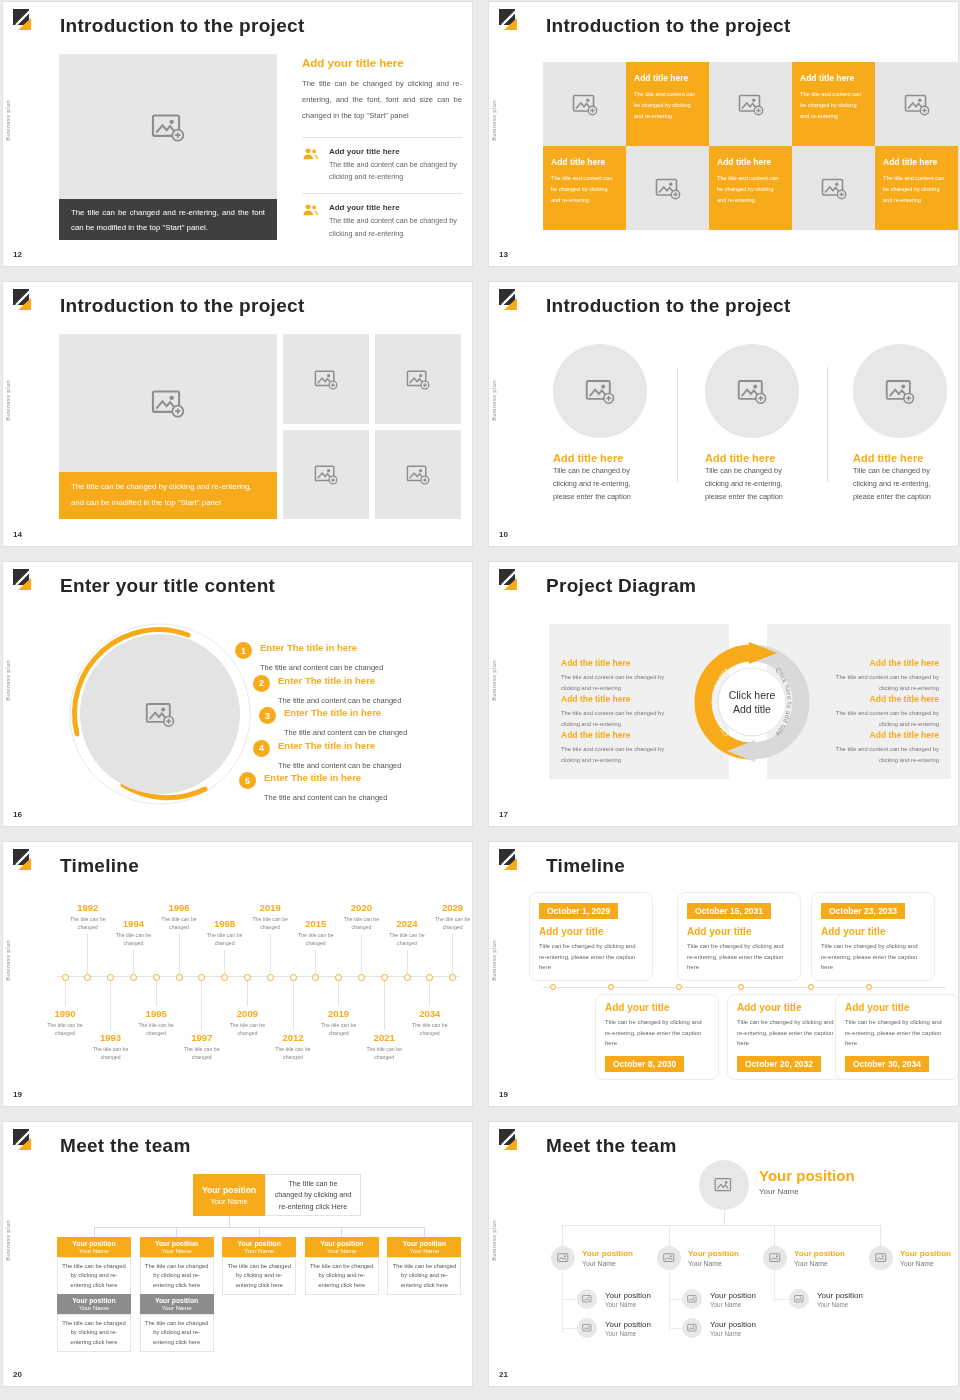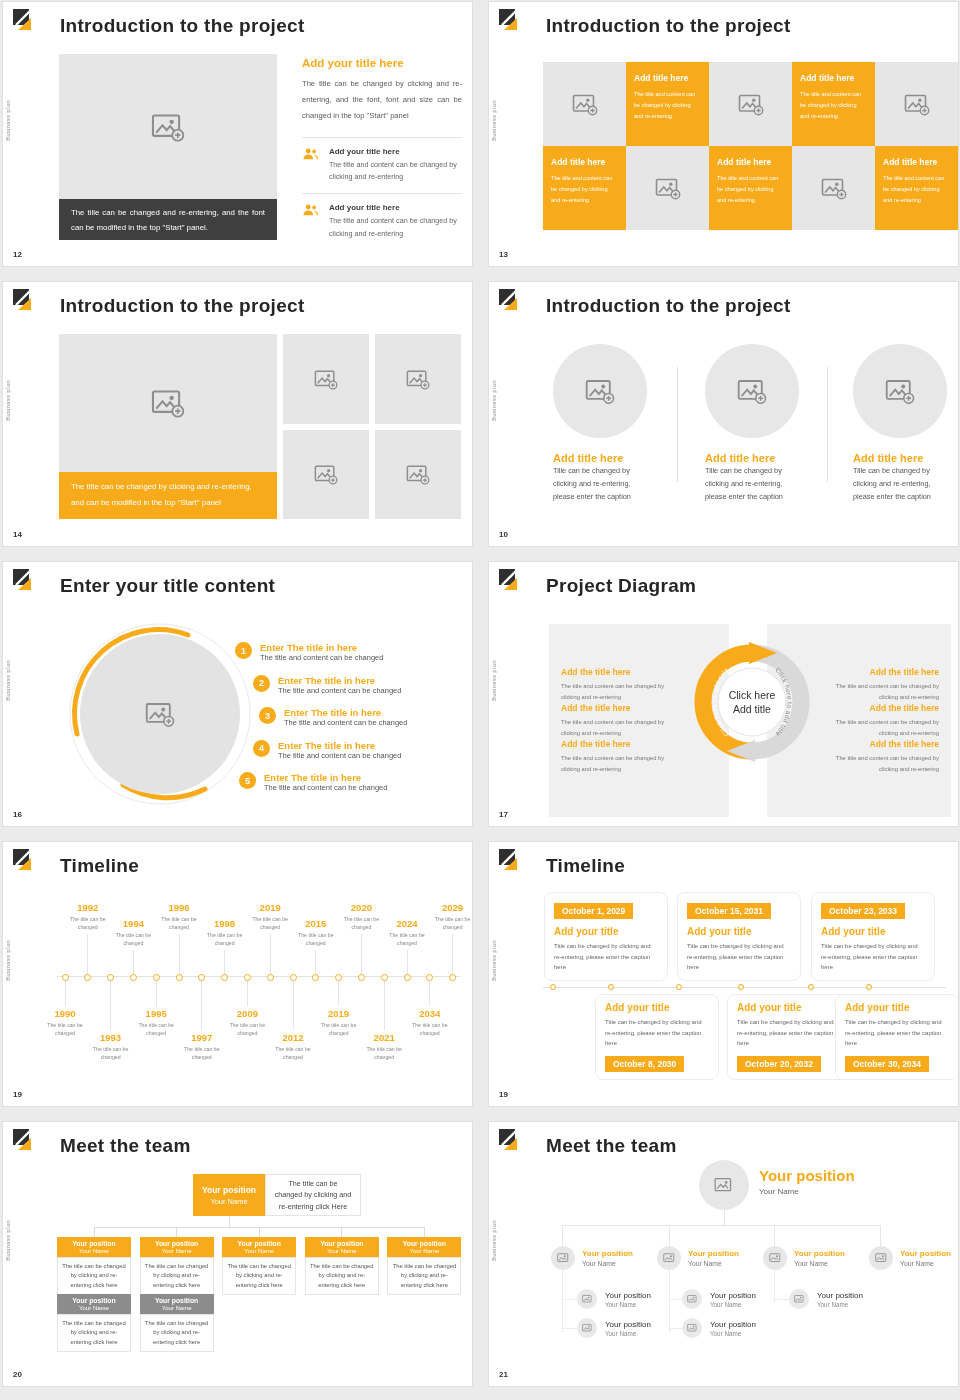--- a/index.html
+++ b/index.html
@@ -58,24 +58,24 @@
   .s16-circle{position:absolute;left:77px;top:72px;width:160px;height:160px;border-radius:50%;background:#e3e3e3}
   .s16-arcs{position:absolute;left:60px;top:55px}
   .s16-list{position:absolute;left:232px;top:80px}
   .s16-item{display:flex;gap:8px;height:24px;margin-bottom:8.6px;align-items:flex-start}
   .s16-item:nth-of-type(2){margin-left:18px}
   .s16-item:nth-of-type(3){margin-left:24px}
   .s16-item:nth-of-type(4){margin-left:18px}
   .s16-item:nth-of-type(5){margin-left:4px}
   .s16-num{width:17px;height:17px;border-radius:50%;background:var(--accent);color:#fff;font-size:9px;font-weight:bold;flex:none;display:flex;align-items:center;justify-content:center}
   .s16-t{font-size:9.5px;font-weight:bold;color:var(--accent)}
-  .s16-x{font-size:7.5px;color:#555;margin-top:0}
+  .s16-x{font-size:7.5px;color:#555;margin-top:10px}
 
   
-  .s17-panel{position:absolute;top:62px;height:193px;background:#f0f0f0;display:flex;flex-direction:column;justify-content:center;padding:13px 12px}
+  .s17-panel{position:absolute;top:62px;height:155px;background:#f0f0f0;display:flex;flex-direction:column;justify-content:flex-end;padding:13px 12px}
   .s17-panel.left{left:60px;width:180px}
   .s17-panel.right{left:278px;width:184px;text-align:right;align-items:flex-end}
   .s17-t{font-size:8.5px;font-weight:bold;color:var(--accent);margin-bottom:4px}
   .s17-x{font-size:5.8px;color:#777;line-height:1.9;width:112px}
   .s17-panel.right .s17-x{margin-left:auto}
   .s17-svg{position:absolute;left:196px;top:70px;z-index:2}
 
   
   .axis18{position:absolute;left:54px;right:12px;top:134px;height:1px;background:#e2e2e2}
   .e18{position:absolute;width:46px;left:calc(39px + var(--i)*22.8px);display:flex;flex-direction:column;align-items:center;text-align:center}
@@ -92,21 +92,21 @@
   .y18{font-size:9.5px;font-weight:bold;color:var(--accent)}
   .c18{font-size:5.2px;color:#888;line-height:1.6;margin-top:2px}
 
   
   .axis19{position:absolute;left:54px;right:12px;top:145px;height:1px;background:#e2e2e2}
   .dot19{position:absolute;top:142px;width:6px;height:6px;border:1.4px solid var(--accent);background:#fff;border-radius:50%}
   .dot19:nth-of-type(1){left:61px}.dot19:nth-of-type(2){left:119px}.dot19:nth-of-type(3){left:187px}
   .dot19:nth-of-type(4){left:249px}.dot19:nth-of-type(5){left:319px}.dot19:nth-of-type(6){left:377px}
   .g19{position:absolute;width:124px;border:1px solid #ededed;border-radius:8px;padding:7px 9px;background:#fff}
   .g19.above{top:50px}
-  .g19.above:nth-of-type(1){left:55px}.g19.above:nth-of-type(2){left:188px}.g19.above:nth-of-type(3){left:322px}
+  .g19.above:nth-of-type(1){left:40px}.g19.above:nth-of-type(2){left:188px}.g19.above:nth-of-type(3){left:322px}
   .g19.below{top:152px}
   .g19.below:nth-of-type(1){left:106px}.g19.below:nth-of-type(2){left:238px}.g19.below:nth-of-type(3){left:346px}
   .badge19{display:inline-block;background:var(--accent);color:#fff;font-weight:bold;font-size:8.5px;padding:3px 8px}
   .g19.above .badge19{margin-bottom:7px}
   .g19.below .badge19{margin-top:7px}
   .t19{font-size:10px;font-weight:bold;color:var(--accent);margin-bottom:4px}
   .x19{font-size:6px;color:#666;line-height:1.75}
 
   
   .s20-rootbox{position:absolute;left:190px;top:52px;width:72px;height:42px;background:var(--accent);color:#fff;display:flex;flex-direction:column;justify-content:center;text-align:center}

